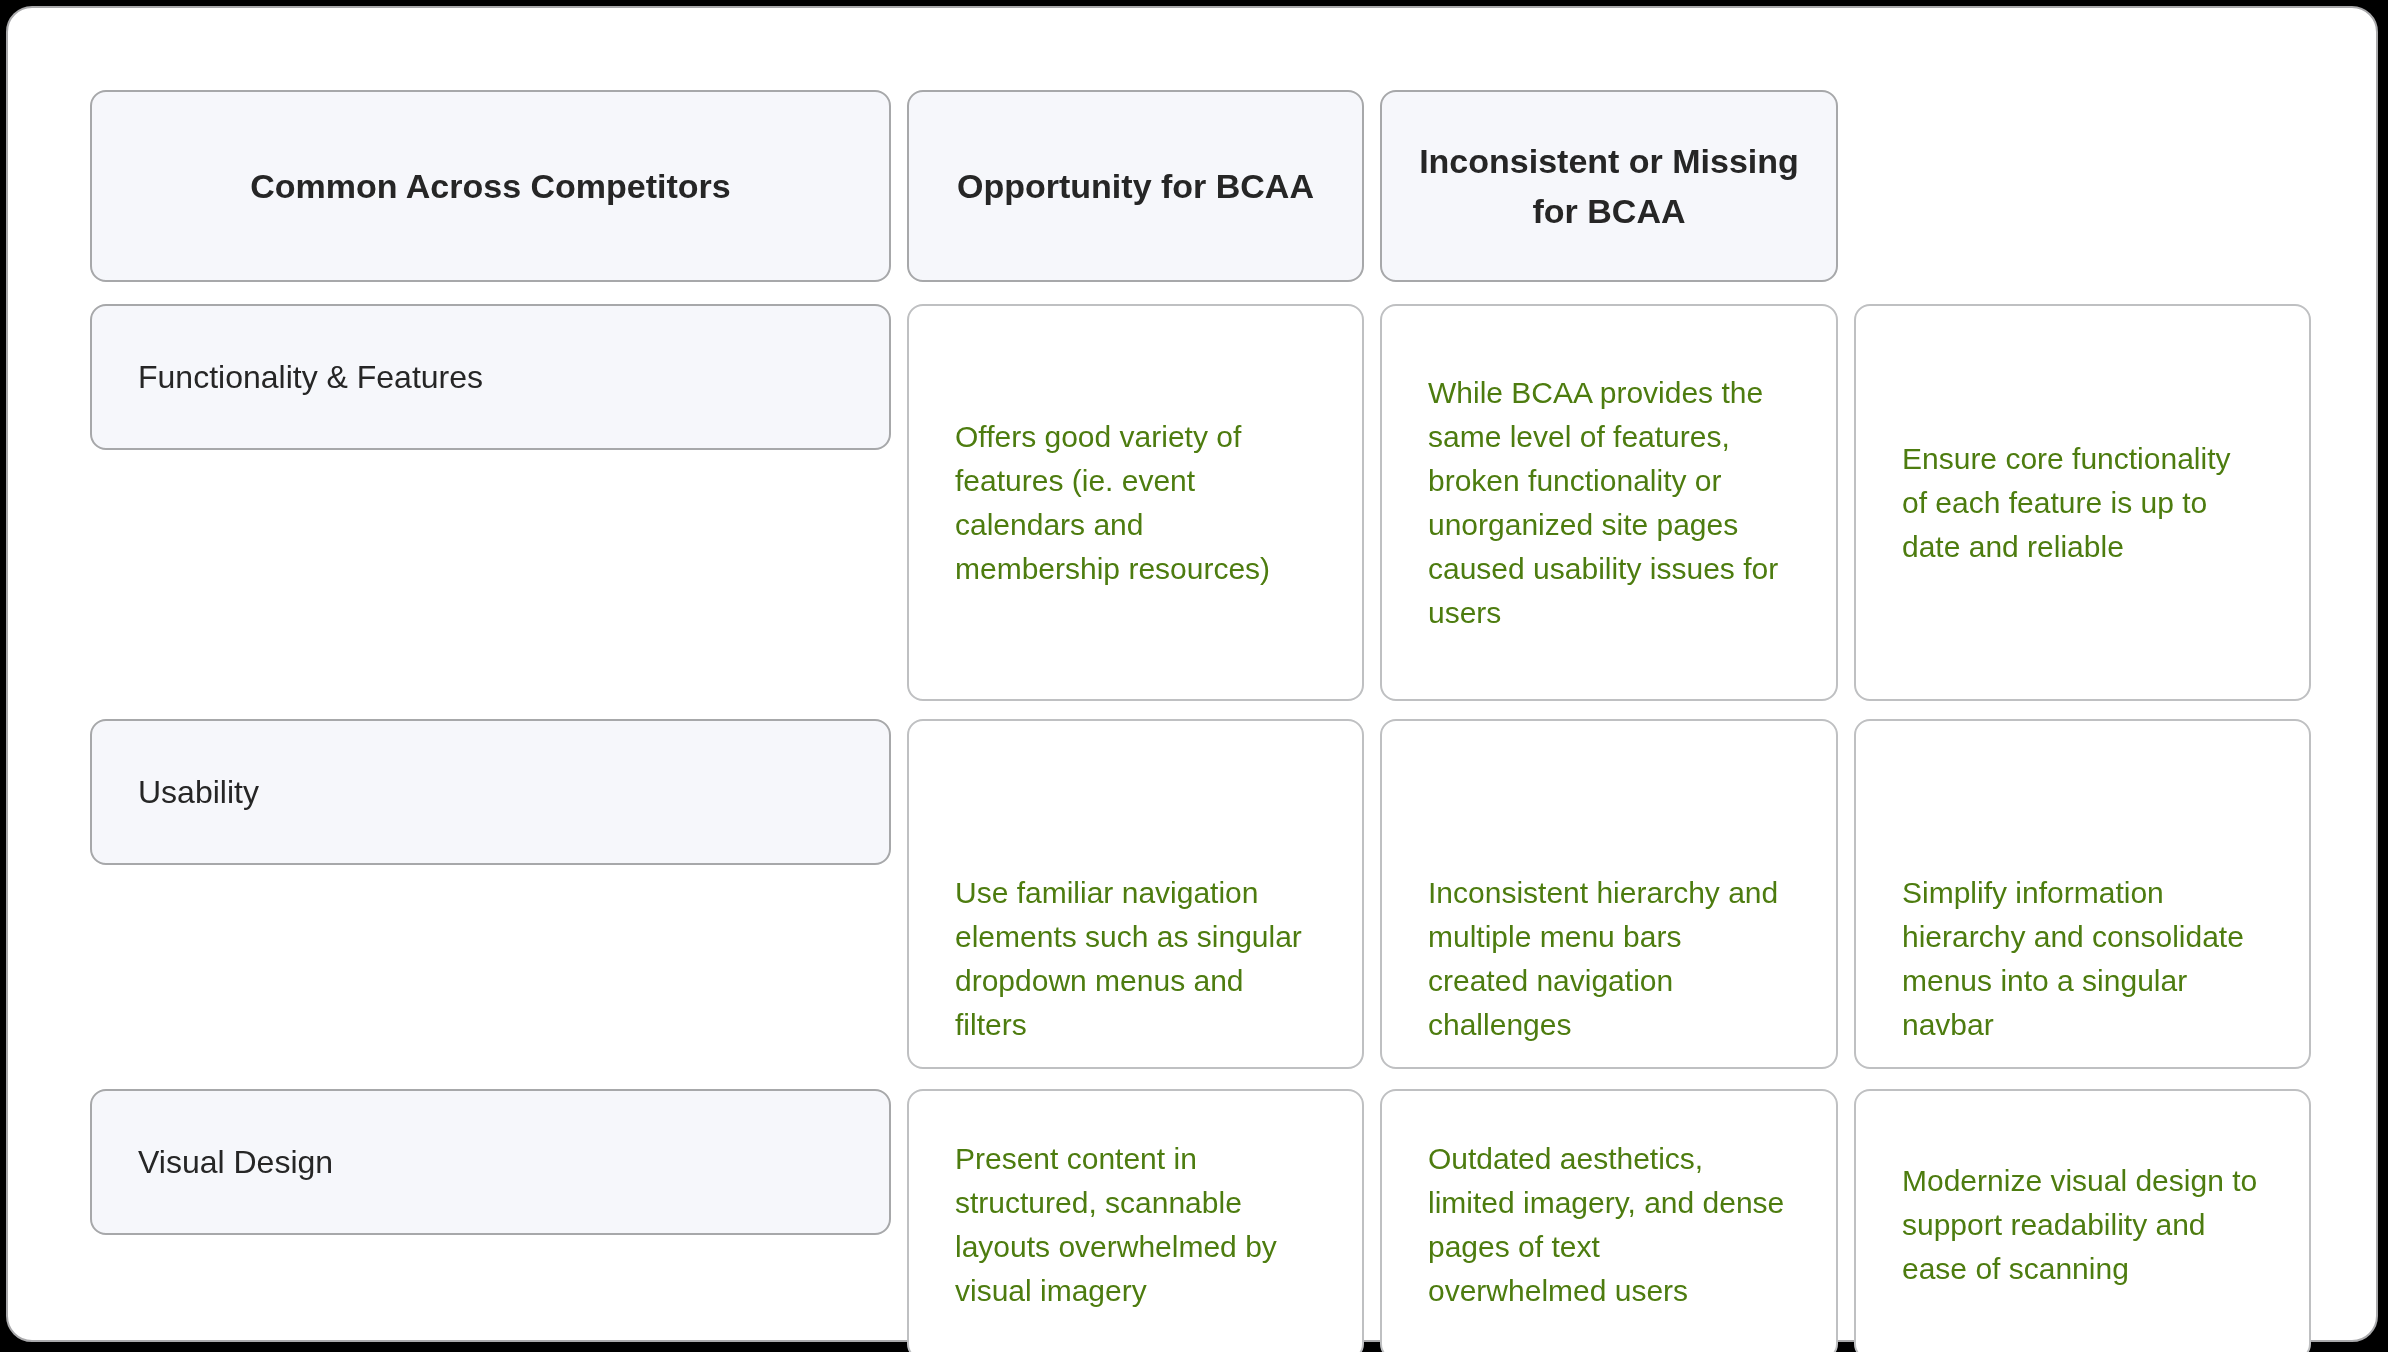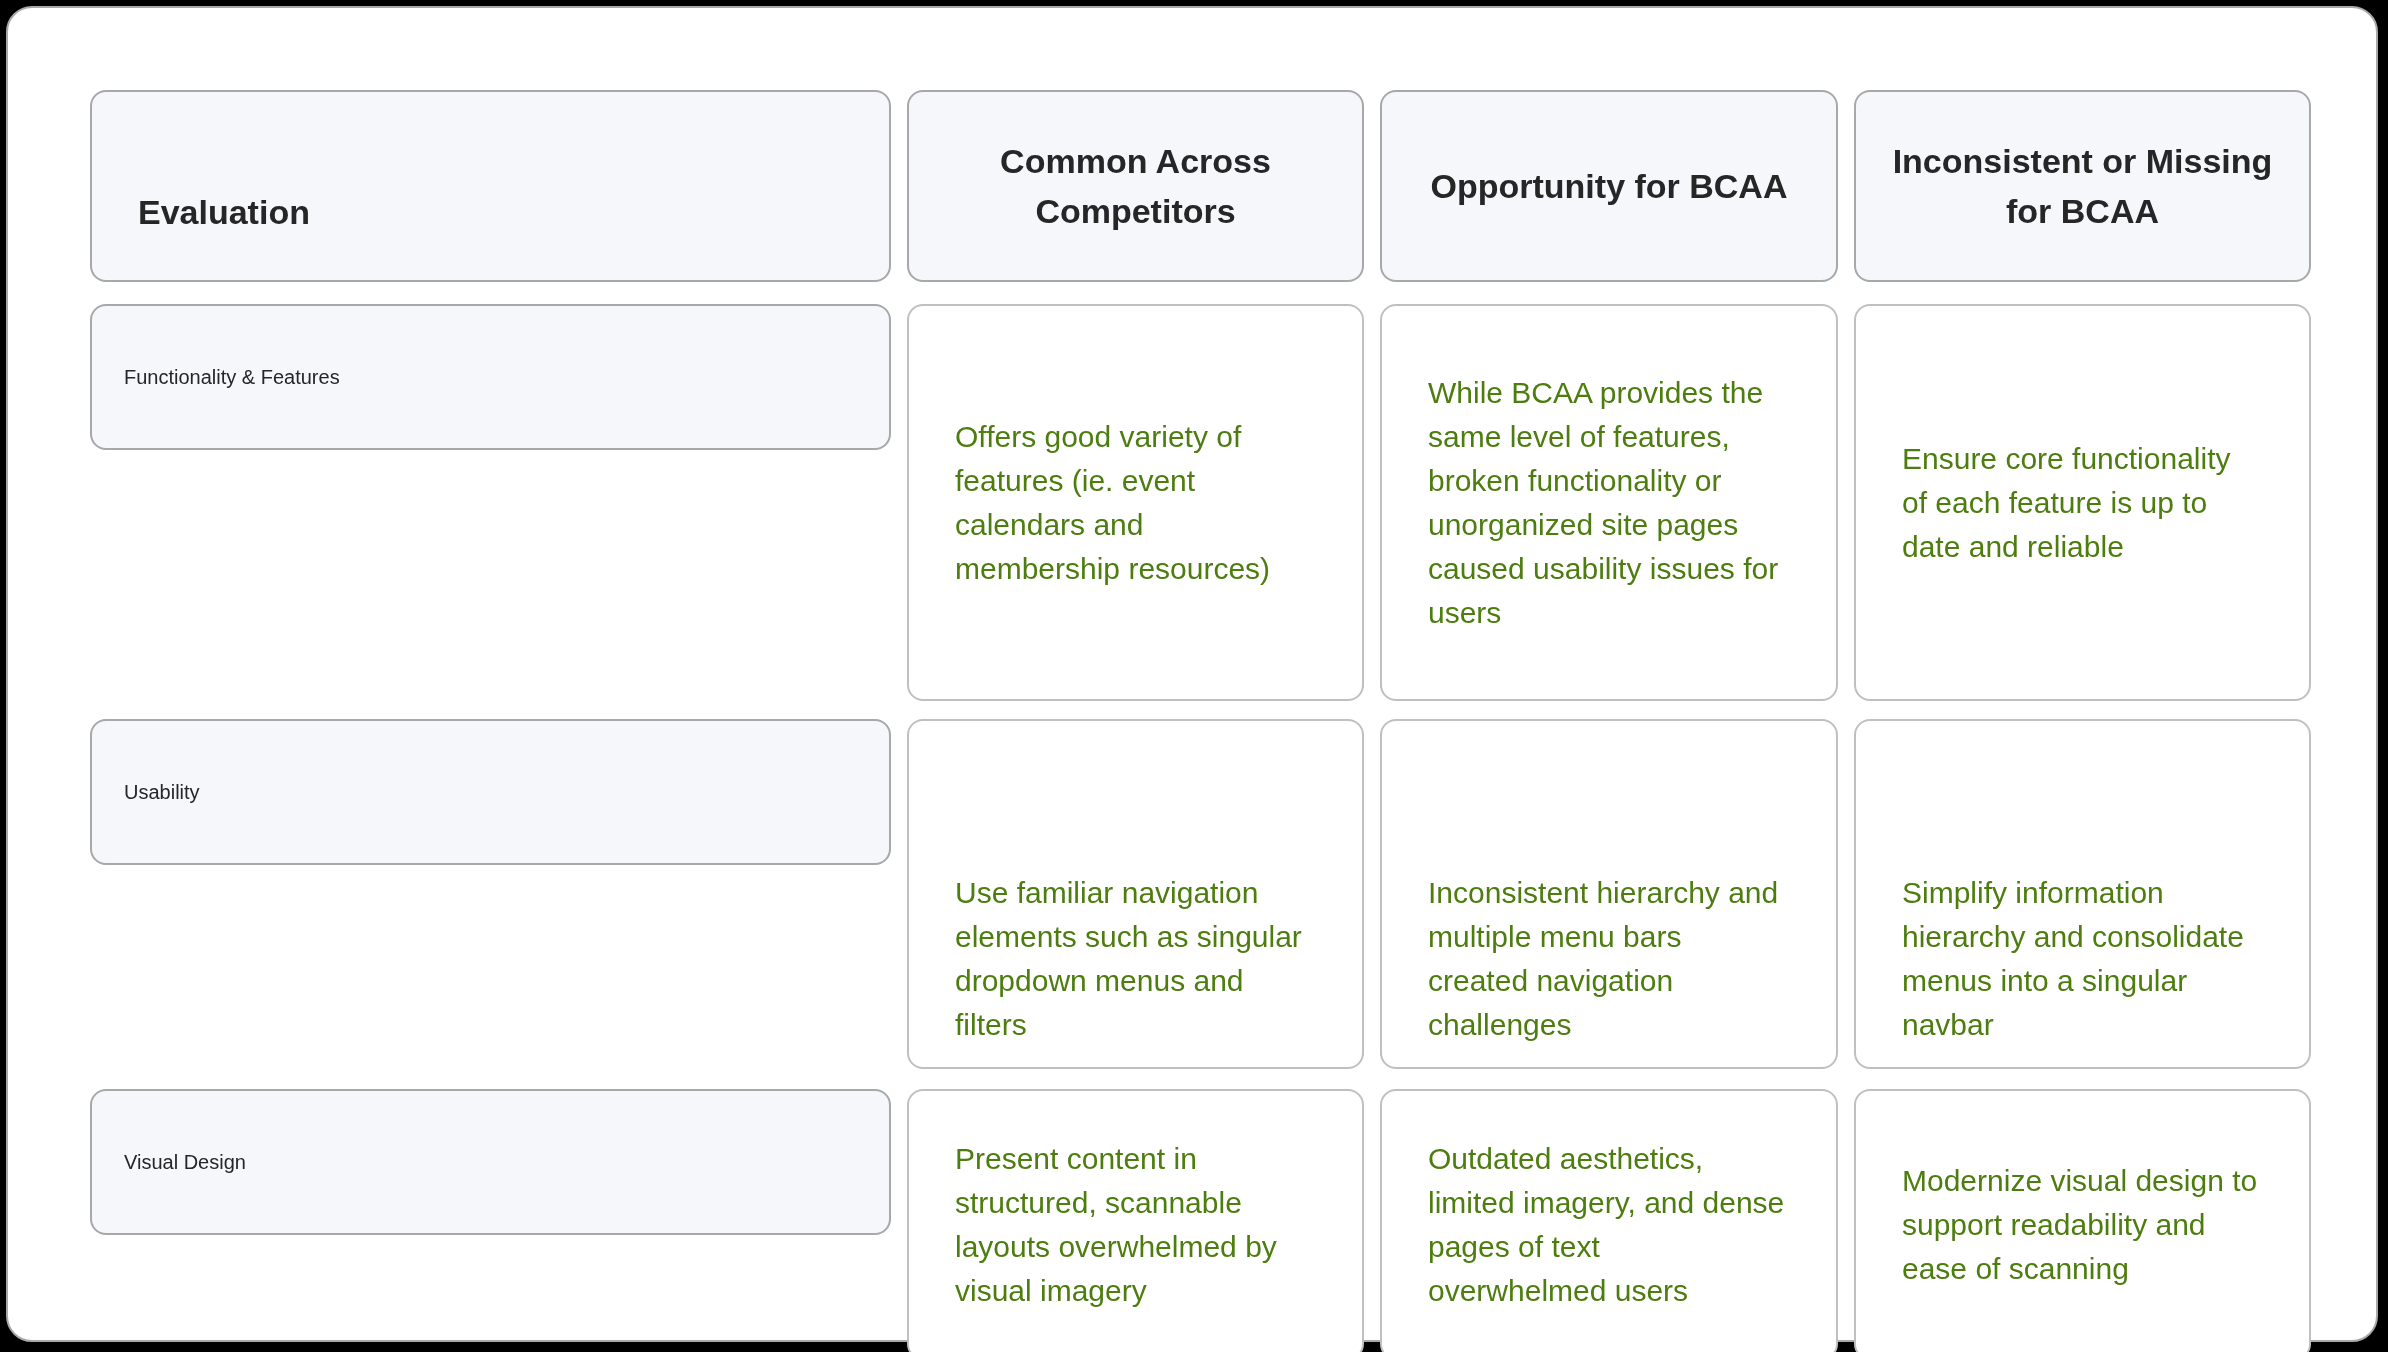--- a/index.html
+++ b/index.html
@@ -73,40 +73,37 @@
   }
   .hdr-first .txt { transform: translateY(26px); }
   .hdr-center {
     justify-content: center;
     text-align: center;
     padding: 0 24px;
   }
 
   .rowlabel {
     height: 146px;
-    font-size: 20px;
+    font-size: 32px;
     line-height: 40px;
-    padding-left: 32px;
+    padding-left: 46px;
     padding-right: 30px;
   }
 
   .h-r1 { height: 397px; }
   .h-r2 { height: 350px; align-items: flex-end; }
   .h-r3 { height: 271px; }
 </style>
 </head>
 <body>
 
 <div class="frame">
   <div class="matrix">
 
     <div class="row row-header">
-      <div class="cell cell-label hdr hdr-first">
-        <span class="txt">Evaluation</span>
-      </div>
       <div class="cell cell-label hdr hdr-center">
         <span class="txt">Common Across Competitors</span>
       </div>
       <div class="cell cell-label hdr hdr-center">
         <span class="txt">Opportunity for BCAA</span>
       </div>
       <div class="cell cell-label hdr hdr-center">
         <span class="txt">Inconsistent or Missing for BCAA</span>
       </div>
     </div>

